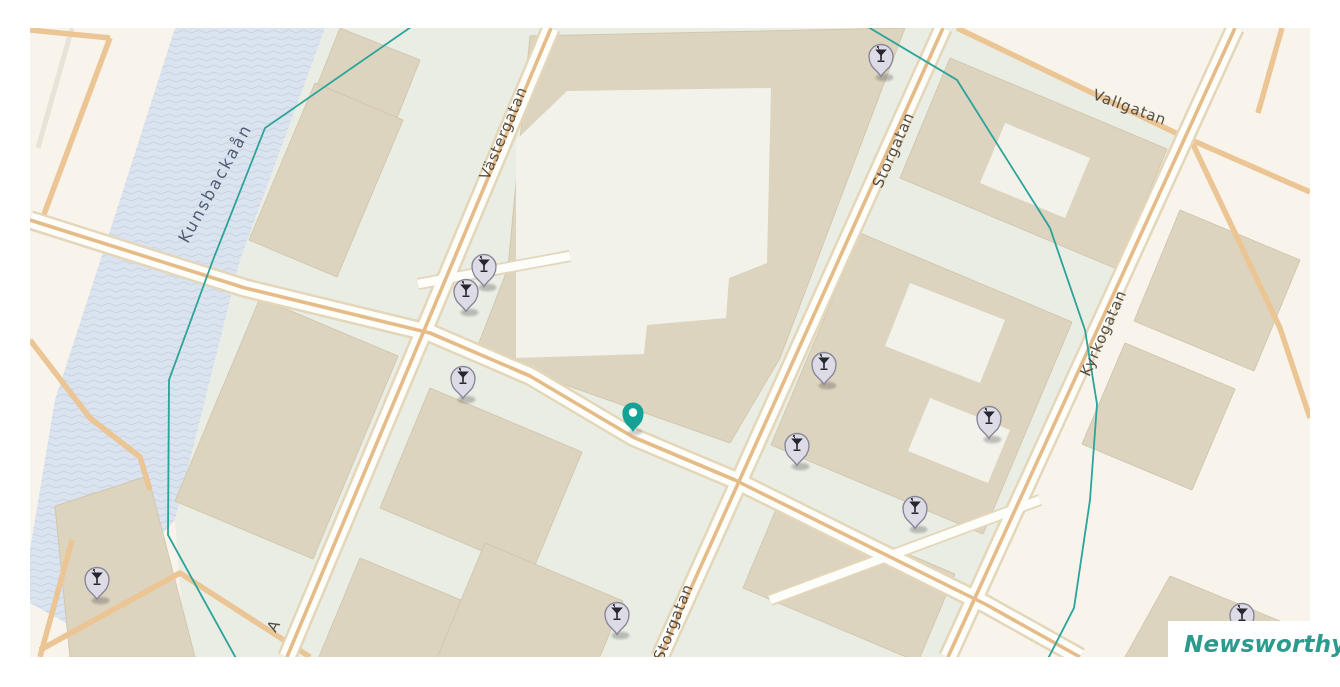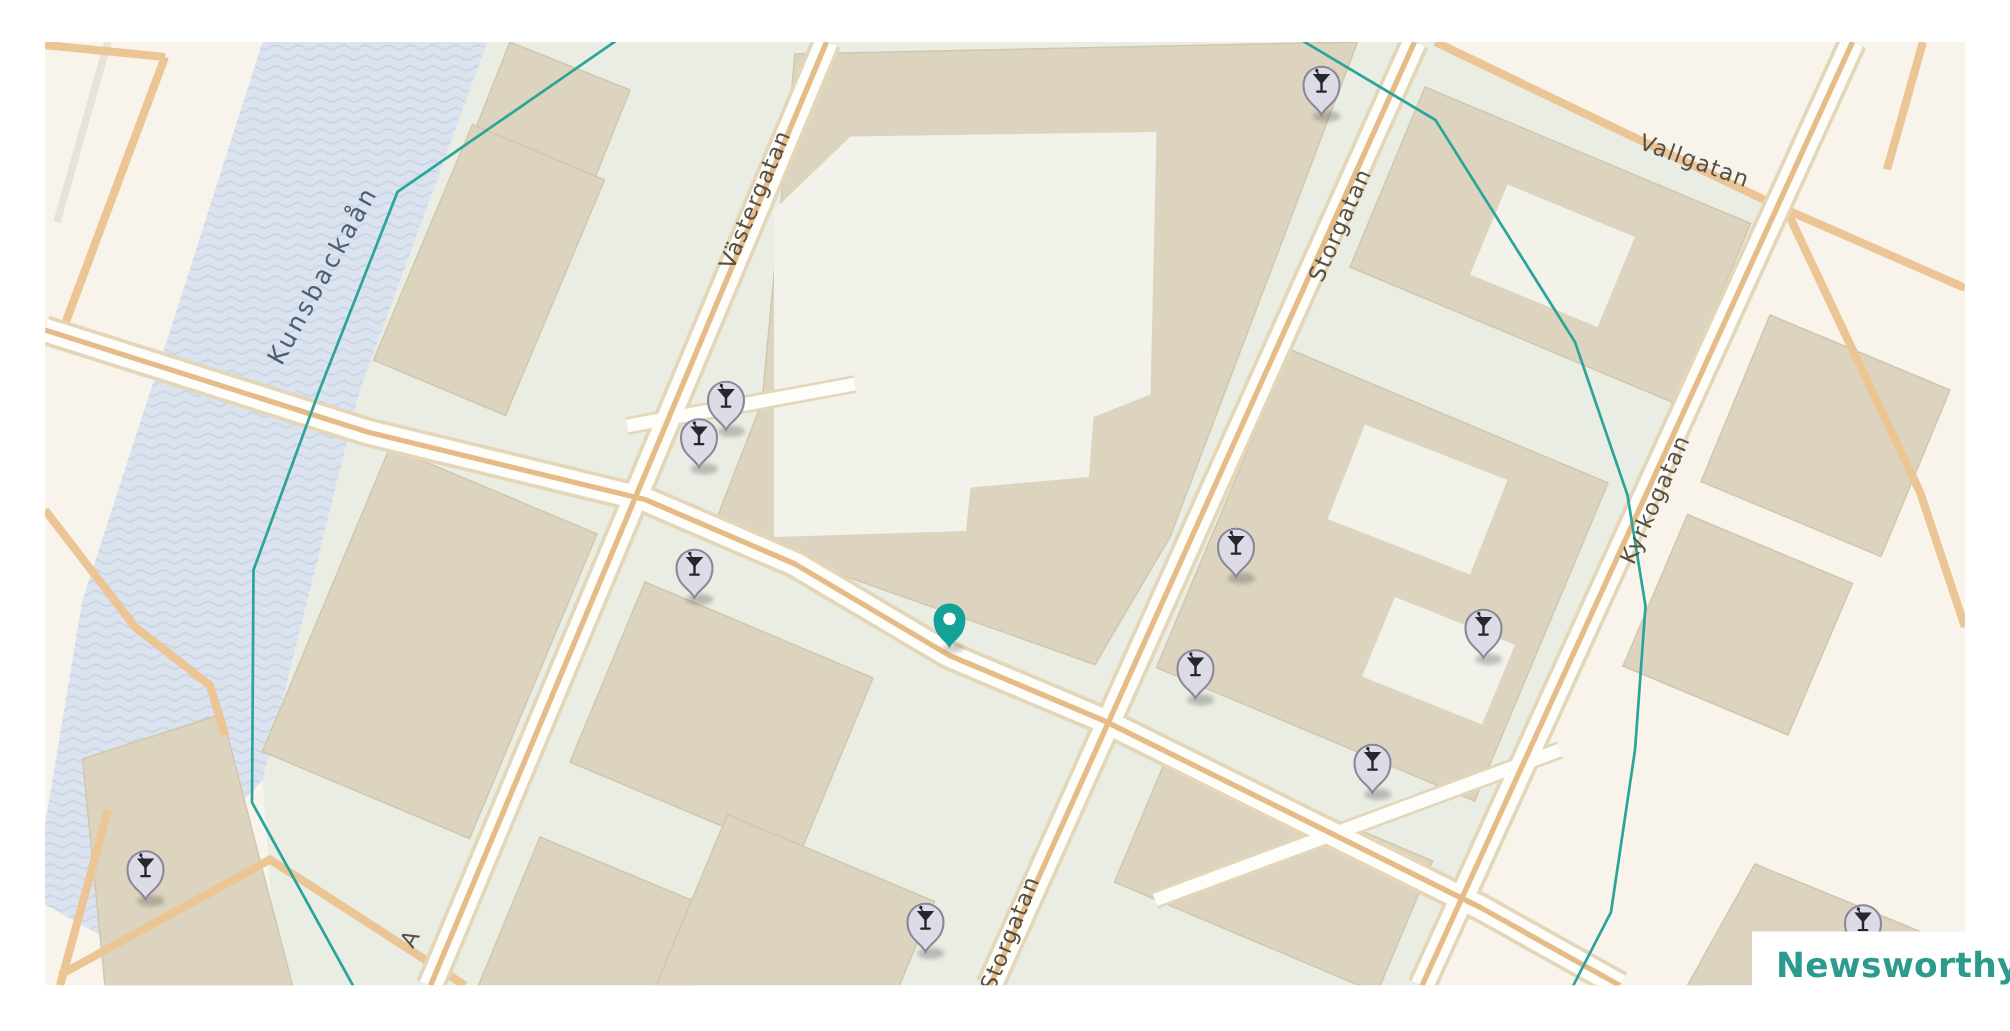--- a/index.html
+++ b/index.html
@@ -16,21 +16,21 @@
   .lane-casing{stroke:var(--road_casing,#e4d6b8);stroke-width:12;fill:none;stroke-linejoin:round;}
   .lane-fill{stroke:var(--road_fill,#fdfdfa);stroke-width:8.5;fill:none;stroke-linejoin:round;}
   .road-center{stroke:var(--road_center,#e5bc88);stroke-width:3.6;fill:none;stroke-linejoin:round;}
   .road-minor{stroke:var(--road_minor,#ecc595);stroke-width:5.5;fill:none;stroke-linejoin:round;}
   .road-gray{stroke:var(--road_gray,#e7e3d9);stroke-width:5;fill:none;}
   .boundary{fill:none;stroke:var(--boundary,#2ba49a);stroke-width:1.8;}
   .map-label{font-family:"DejaVu Sans",sans-serif;text-anchor:middle;}
   .map-label.street{font-size:15px;fill:var(--label,#564f46);letter-spacing:.8px;}
   .map-label.water{font-size:16.5px;fill:var(--water_label,#4e5d73);letter-spacing:2.2px;}
   .logo-box{position:absolute;left:1168px;top:621px;width:172px;height:46px;background:#fff;
-            display:flex;align-items:center;gap:7px;padding-left:9px;box-sizing:border-box;cursor:pointer;}
+            display:flex;align-items:center;gap:7px;padding-left:9px;box-sizing:border-box;cursor:pointer;font-style:italic;}
   .logo-text{font-size:23px;font-weight:bold;color:var(--logo,#2d9a8e);letter-spacing:.2px;}
 </style>
 </head>
 <body>
 
 <div class="frame">
   <div class="map-viewport">
     <svg id="map-svg" width="1280" height="629" viewBox="0 0 1280 629">
       <defs>
         <pattern id="waves" width="30" height="7" patternUnits="userSpaceOnUse">

